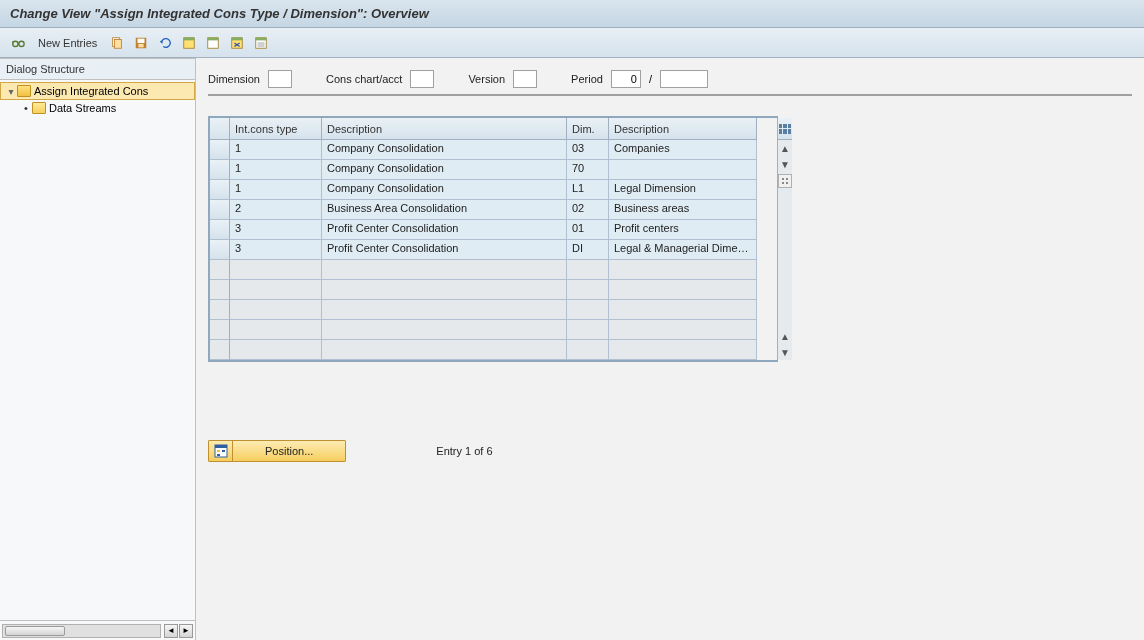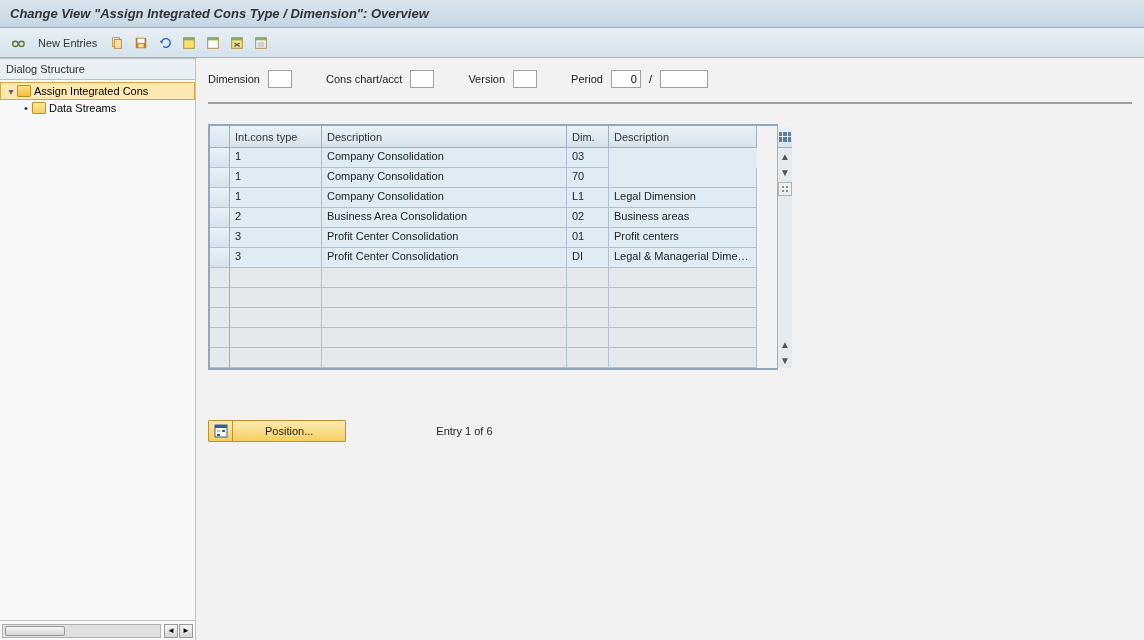--- a/index.html
+++ b/index.html
@@ -166,21 +166,21 @@
     }
     .content {
       flex: 1;
       padding: 8px 12px;
       background: #f2f2f2;
     }
     .filter-row {
       display: flex;
       align-items: center;
       gap: 8px;
-      padding: 4px 0 14px 0;
+      padding: 4px 0 6px 0;
       border-bottom: 2px solid #a0a0a0;
       margin-bottom: 20px;
     }
     .filter-label {
       color: #222;
     }
     .filter-input {
       border: 1px solid #a0a0a0;
       background: #fff;
       height: 18px;
@@ -281,21 +281,21 @@
       border: 1px solid #b0b0b0;
       background: #f0f0f0;
       margin: 2px auto;
       display: flex;
       align-items: center;
       justify-content: center;
     }
     .position-row {
       display: flex;
       align-items: center;
-      margin-top: 50px;
+      margin-top: 78px;
       gap: 90px;
     }
     .position-btn {
       display: inline-flex;
       align-items: center;
       background: linear-gradient(to bottom, #fdebb3, #f5cf5f);
       border: 1px solid #c09030;
       height: 22px;
       cursor: pointer;
       border-radius: 1px;
@@ -442,20 +442,21 @@
           <div class="th col2">Description</div>
           <div class="th col3">Dim.</div>
           <div class="th col4">Description</div>
         </div>
         <div id="table-body">
             <div class="table-body-row">
               <div class="td sel"></div>
               <div class="td col1">1</div>
               <div class="td col2">Company Consolidation</div>
               <div class="td col3">03</div>
+              <div class="td col4">Companies</div>
             </div>
             <div class="table-body-row">
               <div class="td sel"></div>
               <div class="td col1">1</div>
               <div class="td col2">Company Consolidation</div>
               <div class="td col3">70</div>
               <div class="td col4"></div>
             </div>
             <div class="table-body-row">
               <div class="td sel"></div>

